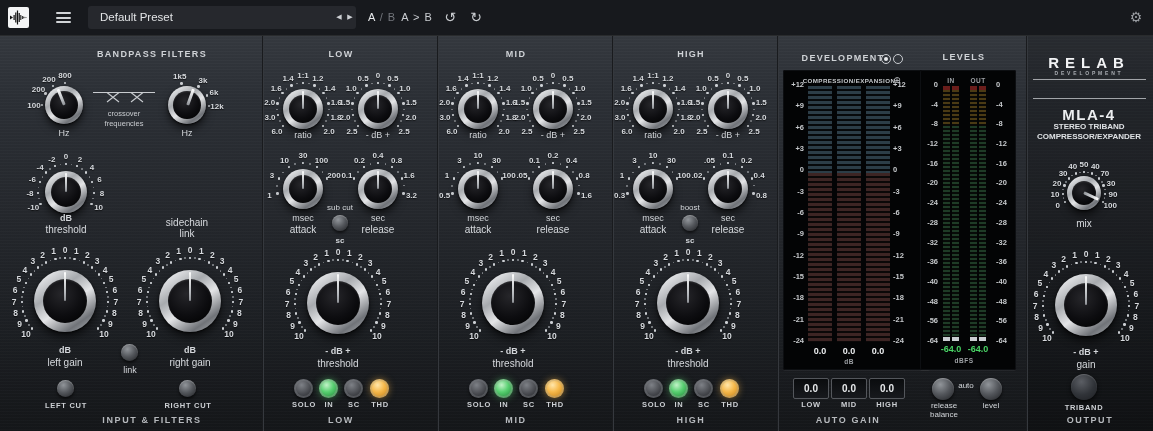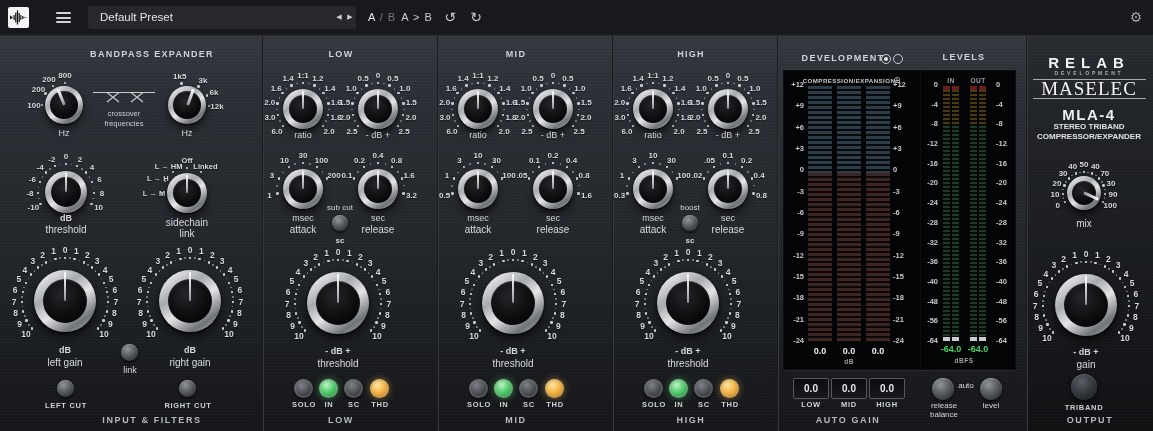--- a/index.html
+++ b/index.html
@@ -122,21 +122,21 @@
   </div>
 
   <div id="panel">
     <div class="sep" style="left:262px;"></div>
     <div class="sep" style="left:437px;"></div>
     <div class="sep" style="left:612px;"></div>
     <div class="sep" style="left:777px;"></div>
     <div class="sep" style="left:1026px;"></div>
     <div class="darken" style="left:1028px;top:0;width:125px;height:396px;"></div>
 
-    <span class="t sect-title" style="left:152px;top:18px;">BANDPASS EXPANDER</span>
+    <span class="t sect-title" style="left:152px;top:18px;">BANDPASS FILTERS</span>
     <span class="t sect-title" style="left:341px;top:18px;">LOW</span>
     <span class="t sect-title" style="left:516px;top:18px;">MID</span>
     <span class="t sect-title" style="left:691px;top:18px;">HIGH</span>
     <span class="t sect-title" style="left:843px;top:22px;">DEVELOPMENT</span>
     <span class="radio" style="left:881px;top:18px;">
         <span class="dot"></span>
       </span>
     <span class="radio" style="left:893px;top:18px;"></span>
     <span class="t sect-title" style="left:964px;top:21px;">LEVELS</span>
 
@@ -225,36 +225,20 @@
         <i class="kdot" style="height: 2.4px; width: 2.4px; left: 82.1766px; top: 68.6333px; background: rgb(205, 208, 212);"></i>
         <span class="klabel" style="left: 90.6271px; top: 73.2143px;">10</span>
         <div class="kface" style="height: 42px; width: 42px; left: 37px; top: 37px;">
           <div class="kinner"></div>
           <div class="kptr" style="height: 19.32px; transform: rotate(0deg);"></div>
         </div>
       </div>
     <span class="t cap" style="left:66px;top:182px;font-weight:bold;">dB</span>
     <span class="t cap2" style="left:66px;top:193px;">threshold</span>
 
-    <div class="knob scn" style="left:129px;top:99px;width:116px;height:116px;">
-        <i class="kdot" style="height: 2.4px; width: 2.4px; left: 56.8px; top: 31.8px; background: rgb(205, 208, 212);"></i>
-        <span class="klabel" style="left: 58px; top: 25px;">Off</span>
-        <i class="kdot" style="height: 2.4px; width: 2.4px; left: 70.7798px; top: 36.0741px; background: rgb(205, 208, 212);"></i>
-        <span class="klabel" style="left: 76.4534px; top: 30.6418px;">Linked</span>
-        <i class="kdot" style="height: 2.4px; width: 2.4px; left: 42.8202px; top: 36.0741px; background: rgb(205, 208, 212);"></i>
-        <span class="klabel" style="left: 39.5466px; top: 30.6418px;">L → HM</span>
-        <i class="kdot" style="height: 2.4px; width: 2.4px; left: 34.7263px; top: 45.0632px; background: rgb(205, 208, 212);"></i>
-        <span class="klabel" style="left: 28.8627px; top: 42.5074px;">L → H</span>
-        <i class="kdot" style="height: 2.4px; width: 2.4px; left: 31.8px; top: 56.8px; background: rgb(205, 208, 212);"></i>
-        <span class="klabel" style="left: 25px; top: 58px;">L → M</span>
-        <div class="kface" style="height: 40px; width: 40px; left: 38px; top: 38px;">
-          <div class="kinner"></div>
-          <div class="kptr" style="height: 18.4px; transform: rotate(0deg);"></div>
-        </div>
-      </div>
     <span class="t cap2" style="left:187px;top:186px;">sidechain</span>
     <span class="t cap2" style="left:187px;top:197px;">link</span>
 
     <div class="knob big" style="left:-10px;top:190px;width:150px;height:150px;">
         <i class="kdot" style="height: 1.6px; width: 1.6px; left: 41.2601px; top: 101.84px;"></i>
         <i class="kdot" style="height: 1.6px; width: 1.6px; left: 38.3429px; top: 97.9333px;"></i>
         <i class="kdot" style="height: 1.6px; width: 1.6px; left: 35.8867px; top: 93.7216px;"></i>
         <i class="kdot" style="height: 1.6px; width: 1.6px; left: 33.9231px; top: 89.2589px;"></i>
         <i class="kdot" style="height: 1.6px; width: 1.6px; left: 32.4773px; top: 84.6026px;"></i>
         <i class="kdot" style="height: 1.6px; width: 1.6px; left: 31.5679px; top: 79.8126px;"></i>
@@ -1359,21 +1343,20 @@
     <div class="btn-s" style="left:932px;top:342px;width:22px;height:22px;"></div>
     <span class="t cap" style="left:966px;top:349px;font-size:8px;">auto</span>
     <div class="btn-s" style="left:980px;top:342px;width:22px;height:22px;"></div>
     <span class="t cap" style="left:944px;top:369px;font-size:8px;">release</span>
     <span class="t cap" style="left:944px;top:378px;font-size:8px;">balance</span>
     <span class="t cap" style="left:991px;top:369px;font-size:8px;">level</span>
 
     <span class="t" style="left:1089px;top:26px;font-size:15px;font-weight:bold;letter-spacing:6px;color:#f2f3f5;">RELAB</span>
     <span class="t" style="left:1089px;top:37px;font-size:5px;font-weight:bold;letter-spacing:2.8px;color:#a9adb2;">DEVELOPMENT</span>
     <div class="rule" style="left:1033px;top:43px;width:113px;"></div>
-    <span class="t" style="left:1089px;top:53px;font-family:'Liberation Serif','DejaVu Serif',serif;font-size:19px;letter-spacing:1px;color:#f2f3f5;">MASELEC</span>
     <div class="rule" style="left:1033px;top:62px;width:113px;"></div>
     <span class="t" style="left:1089px;top:78px;font-size:15px;font-weight:bold;letter-spacing:1.5px;color:#eceef0;">MLA-4</span>
     <span class="t" style="left:1089px;top:90px;font-size:8px;font-weight:bold;color:#dfe2e5;">STEREO TRIBAND</span>
     <span class="t" style="left:1089px;top:100px;font-size:8px;font-weight:bold;color:#dfe2e5;">COMPRESSOR/EXPANDER</span>
 
     <div class="knob" style="left:1034px;top:107px;width:100px;height:100px;">
         <i class="kdot" style="height: 1.6px; width: 1.6px; left: 30.1675px; top: 58.075px;"></i>
         <i class="kdot" style="height: 1.6px; width: 1.6px; left: 28.7802px; top: 54.1024px;"></i>
         <i class="kdot" style="height: 1.6px; width: 1.6px; left: 28.2128px; top: 49.9329px;"></i>
         <i class="kdot" style="height: 1.6px; width: 1.6px; left: 28.488px; top: 45.734px;"></i>

